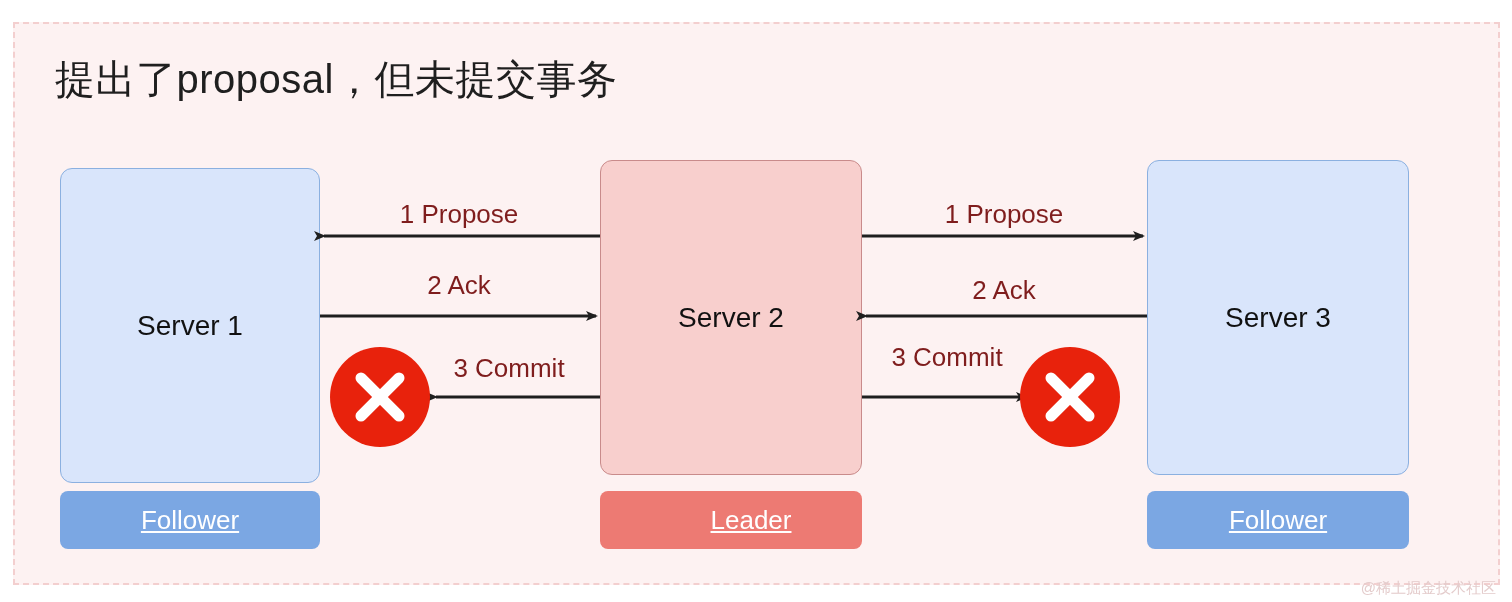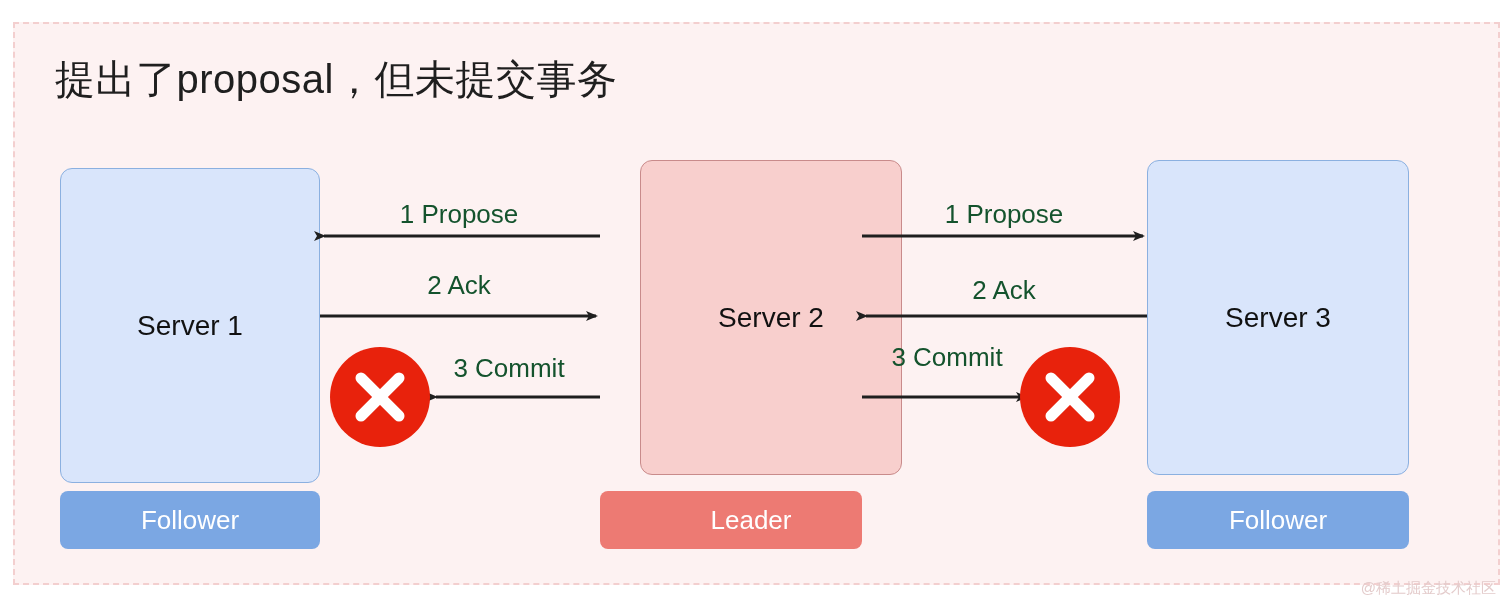--- a/index.html
+++ b/index.html
@@ -59,44 +59,45 @@
   }
   .role-bar {
     position: absolute;
     box-sizing: border-box;
     border-radius: 8px;
     display: flex;
     align-items: center;
     justify-content: center;
     font-size: 26px;
     color: #ffffff;
+    text-decoration: underline;
   }
   .role-bar.follower { background: #7ba7e3; }
   .role-bar.leader   { background: #ed7a73; padding-left: 40px; }
 
   #s1 { left: 60px;   top: 168px; width: 260px; height: 315px; }
-  #s2 { left: 600px;  top: 160px; width: 262px; height: 315px; margin-left: 40px; }
+  #s2 { left: 600px;  top: 160px; width: 262px; height: 315px; }
   #s3 { left: 1147px; top: 160px; width: 262px; height: 315px; }
 
   #s1r { left: 60px;   top: 491px; width: 260px; height: 58px; }
   #s2r { left: 600px;  top: 491px; width: 262px; height: 58px; }
   #s3r { left: 1147px; top: 491px; width: 262px; height: 58px; }
 
   
   #arrows {
     position: absolute;
     left: 0; top: 0;
     width: 1512px;
     height: 602px;
     pointer-events: none;
   }
   .arrow-label {
     position: absolute;
     font-size: 26px;
-    color: #14532d;
+    color: #7f1d1d;
     white-space: nowrap;
     transform: translateX(-50%);
   }
   
   .fail-marker {
     position: absolute;
     width: 100px;
     height: 100px;
     border-radius: 50%;
     background: #e8220c;

